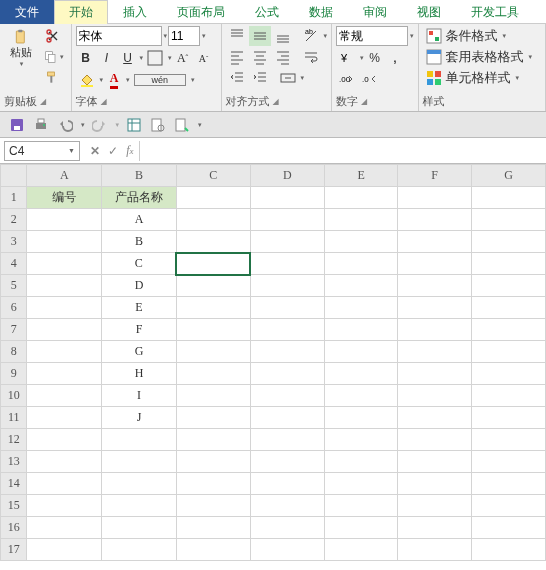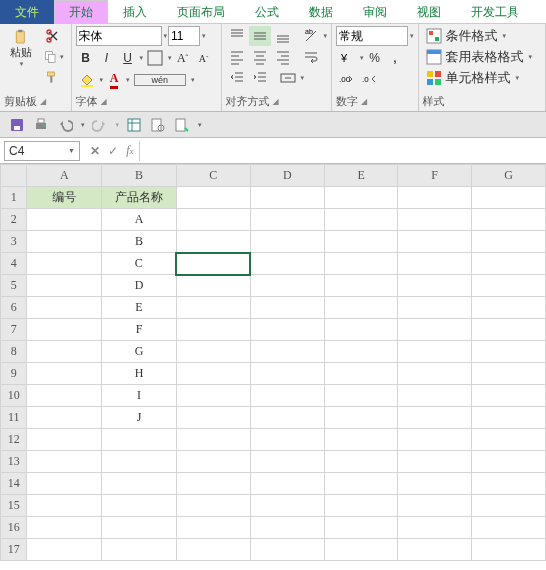--- a/index.html
+++ b/index.html
@@ -1,20 +1,20 @@
 <!DOCTYPE html>
 <html><head>
 <meta charset="utf-8">
 <style>
 html,body{margin:0;padding:0;font-family:"Microsoft YaHei",SimSun,Arial,sans-serif;font-size:12px;background:#fff;color:#333;overflow:hidden}
 *{box-sizing:border-box}
 .tabbar{display:flex;background:#fff;border-bottom:1px solid #ccc;height:24px;align-items:flex-end}
 .tab{padding:3px 14px;font-size:12px;color:#15803d;cursor:pointer;border:1px solid transparent;border-bottom:none;position:relative;top:1px}
-.tab.file{background:#2b579a;color:#bef264;border-color:#2b579a}
-.tab.active{background:#f0abfc;border-color:#ccc;color:#217346}
+.tab.file{background:#2b579a;color:#ffffff;border-color:#2b579a}
+.tab.active{background:#fef9c3;border-color:#ccc;color:#217346}
 .ribbon{background:#f0f0f0;border-bottom:1px solid #bbb;display:flex;height:88px}
 .group{border-right:1px solid #ccc;display:flex;flex-direction:column;justify-content:space-between;padding:2px 4px 0 4px}
 .group-body{flex:1;display:flex;align-items:flex-start;gap:2px}
 .group-label{text-align:center;font-size:11px;color:#555;padding:1px 0 2px 0;display:flex;justify-content:flex-start;align-items:center;gap:3px}
 .group-label .dl{font-size:8px;color:#888}
 .col{display:flex;flex-direction:column;gap:1px;align-items:center}
 .row{display:flex;gap:1px;align-items:center}
 .btn{display:flex;align-items:center;justify-content:center;min-width:20px;height:20px;border:1px solid transparent;background:transparent;cursor:pointer;font-size:12px;padding:0 2px}
 .big{height:44px;width:34px;flex-direction:column;font-size:11px}
 .dd{font-size:7px;color:#666;margin-left:1px}

